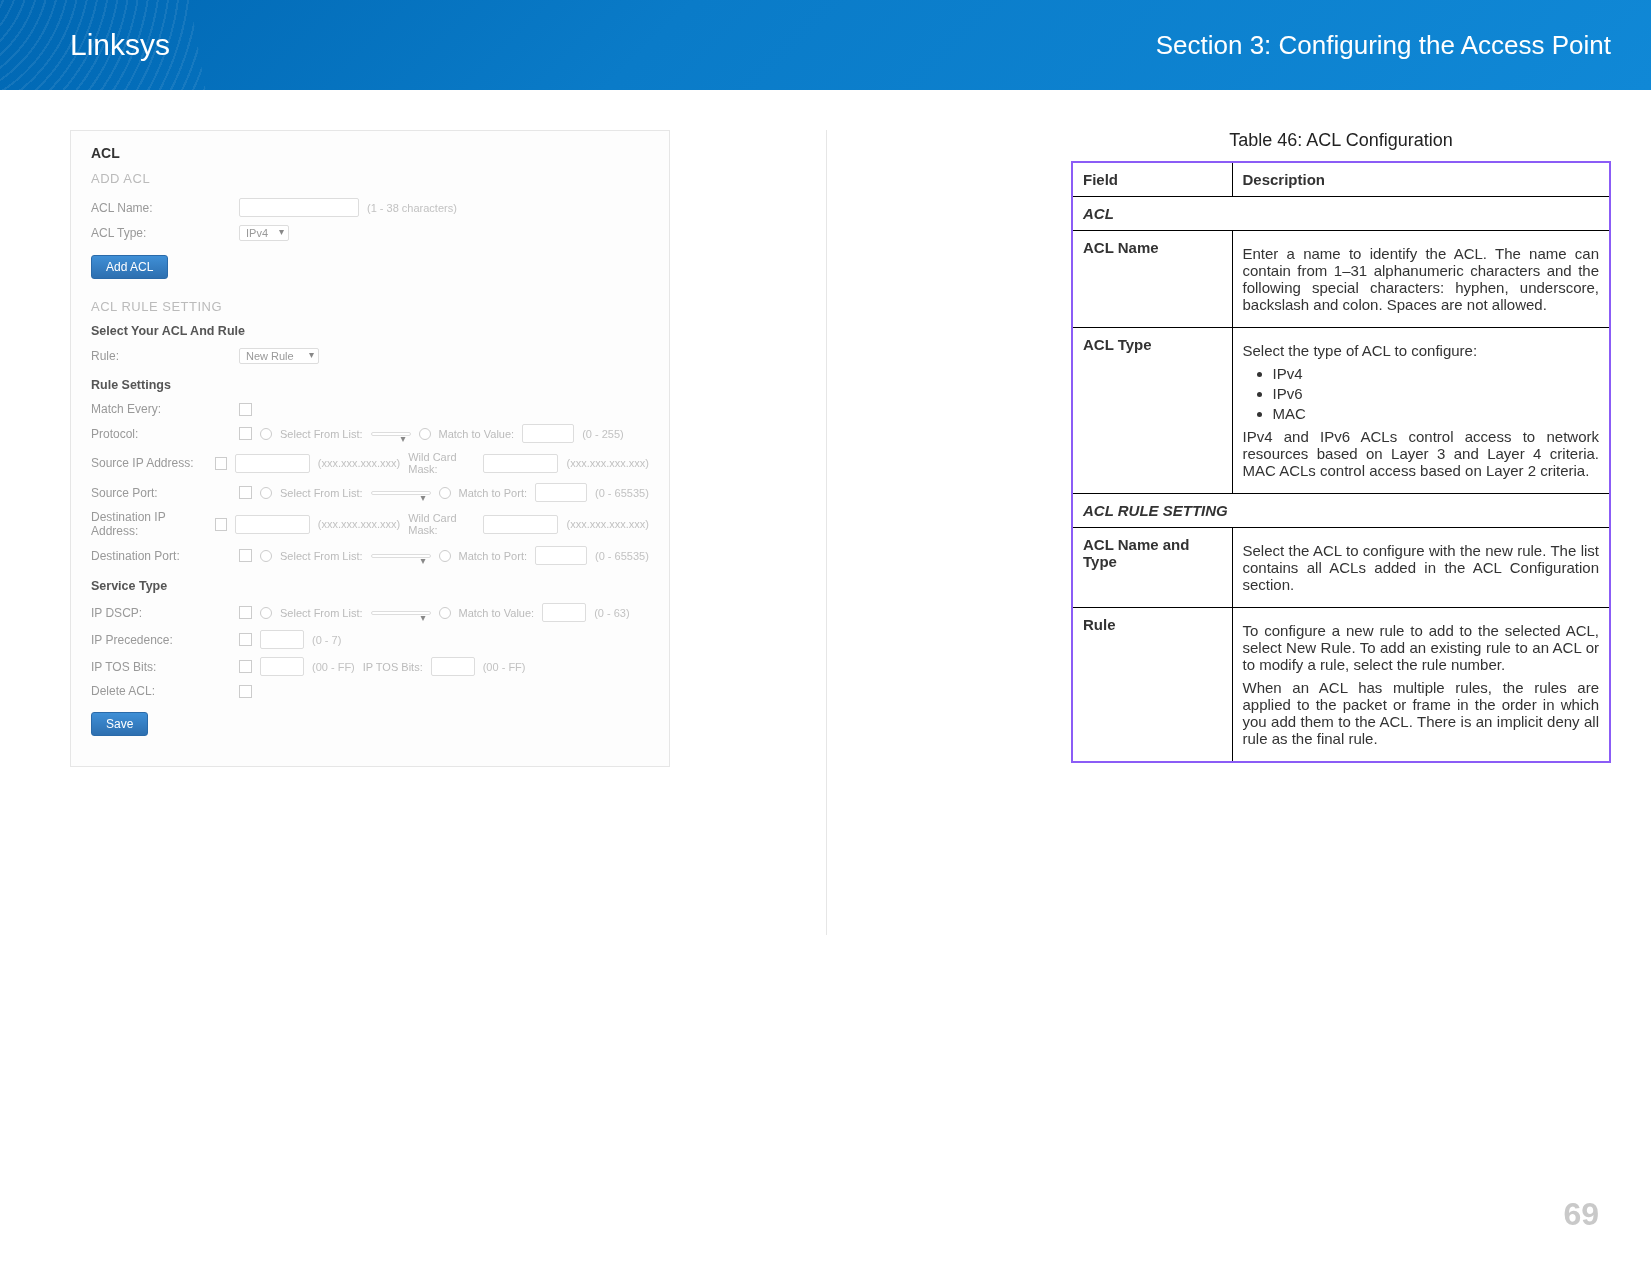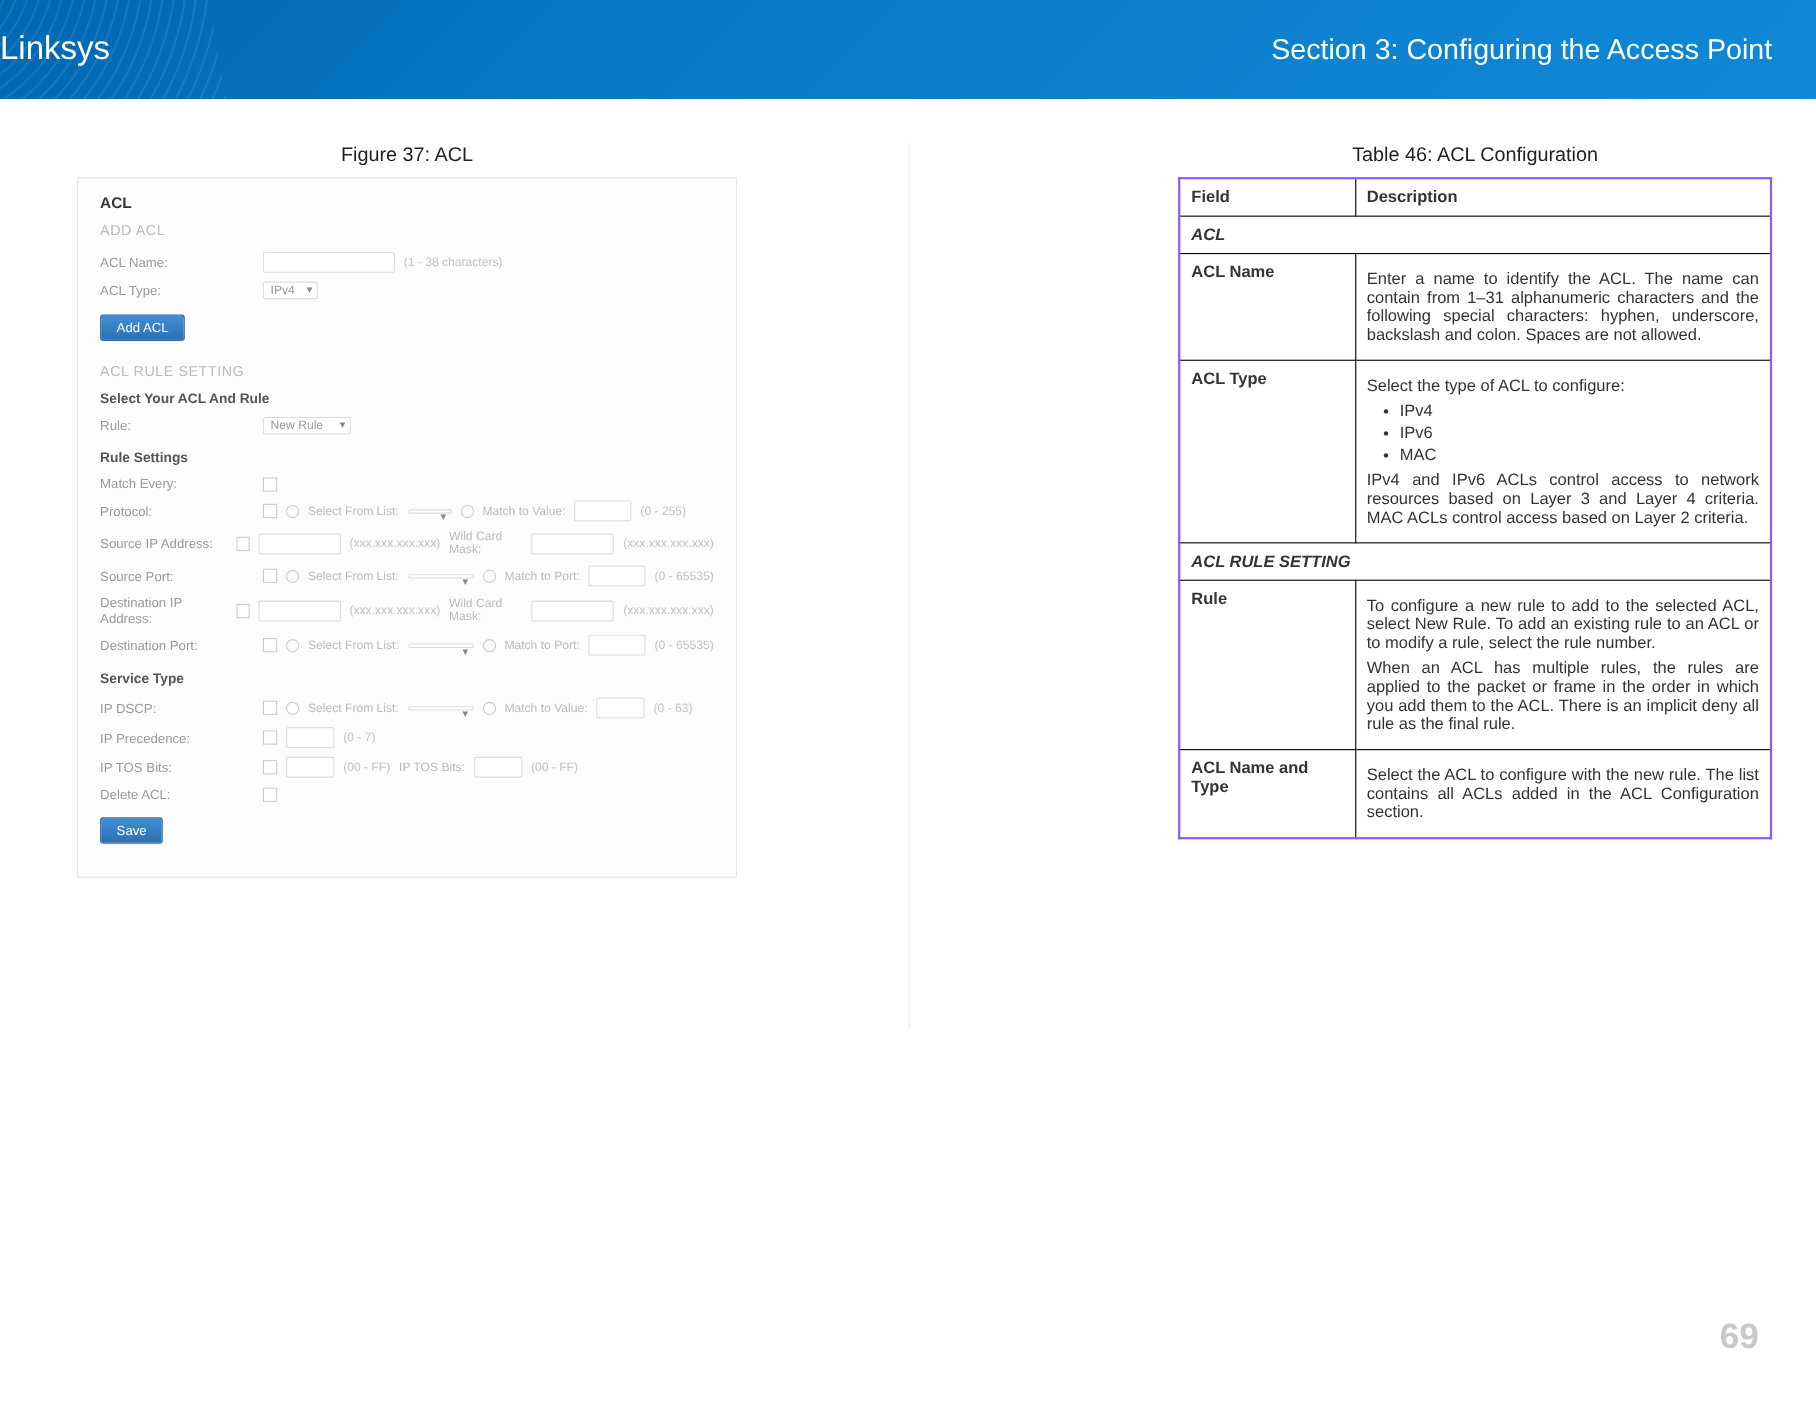--- a/index.html
+++ b/index.html
@@ -27,20 +27,21 @@
     left: -60px; top: -60px;
     width: 260px; height: 260px;
     background: repeating-radial-gradient(circle at 0 0, rgba(255,255,255,0.08) 0 2px, transparent 2px 10px);
     transform: rotate(-10deg);
     pointer-events: none;
   }
   .brand {
     color: #fff;
     font-size: 30px;
     font-weight: 400;
+    padding-left: 70px;
     z-index: 1;
   }
   .section-title {
     color: #fff;
     font-size: 26px;
     font-weight: 300;
     z-index: 1;
   }
   .content {
     display: flex;
@@ -193,21 +194,20 @@
 <body>
 
 <div class="header">
   <div class="brand">Linksys</div>
   <div class="section-title">Section 3:  Configuring the Access Point</div>
 </div>
 
 <div class="content">
 
   <div class="col-left">
-    <div class="figure-title">Figure 37: ACL</div>
 
     <div class="screenshot">
       <h3>ACL</h3>
       <div class="subhead">ADD ACL</div>
 
       <div class="row">
         <span class="label">ACL Name:</span>
         <span class="fake-input w120"></span>
         <span class="hint">(1 - 38 characters)</span>
       </div>
@@ -342,31 +342,31 @@
             <li>IPv6</li>
             <li>MAC</li>
           </ul>
           <p>IPv4 and IPv6 ACLs control access to network resources based on Layer 3 and Layer 4 criteria. MAC ACLs control access based on Layer 2 criteria.</p>
         </td>
       </tr>
       <tr class="section-row">
             <td colspan="2">ACL RULE SETTING</td>
           </tr>
       <tr>
+        <td class="field-cell">ACL Name and Type</td>
+        <td>
+              <p>Select the ACL to configure with the new rule. The list contains all ACLs added in the ACL Configuration section.</p>
+            </td>
+      </tr>
+      <tr>
         <td class="field-cell">Rule</td>
         <td>
           <p>To configure a new rule to add to the selected ACL, select New Rule. To add an existing rule to an ACL or to modify a rule, select the rule number.</p>
           <p>When an ACL has multiple rules, the rules are applied to the packet or frame in the order in which you add them to the ACL. There is an implicit deny all rule as the final rule.</p>
         </td>
       </tr>
-      <tr>
-        <td class="field-cell">ACL Name and Type</td>
-        <td>
-              <p>Select the ACL to configure with the new rule. The list contains all ACLs added in the ACL Configuration section.</p>
-            </td>
-      </tr>
     </tbody>
       </table>
   </div>
 </div>
 
 <div class="divider"></div>
 <div class="page-num">69</div>
 
 </body></html>

